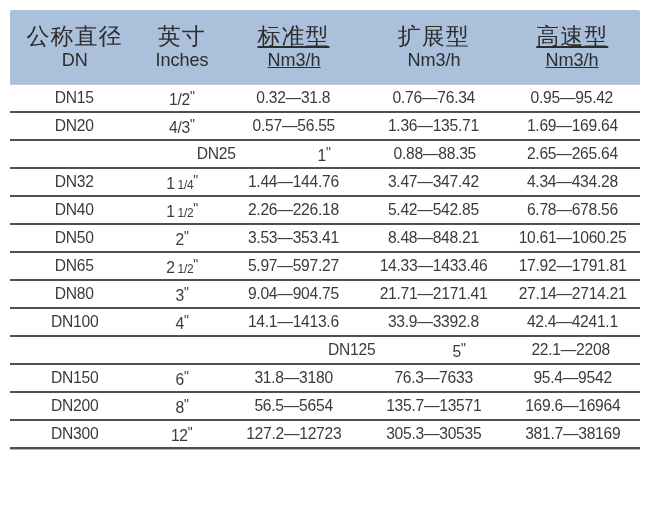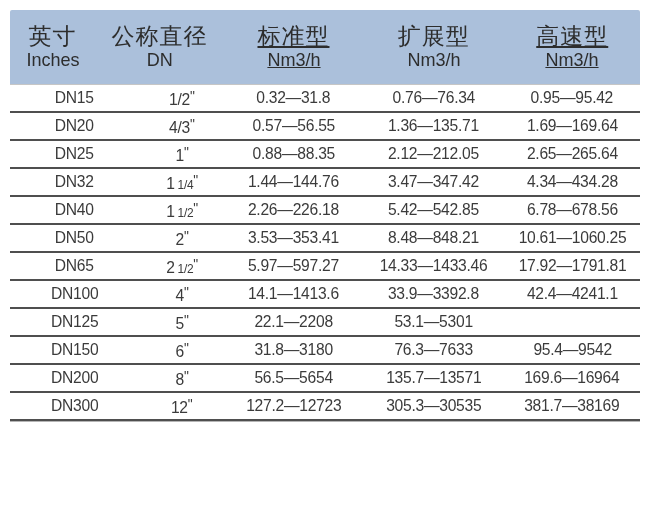--- a/index.html
+++ b/index.html
@@ -52,20 +52,21 @@
   .c4 { width: 22.5%; }
   .c5 { width: 21.5%; text-decoration: underline; }
   
   .tbody .tr {
     display: flex;
     align-items: center;
     height: 26px;
     border-bottom: 2px solid #4f4f4f;
     box-shadow: 0 1px 0 #b5b5b5;
     background: #ffffff;
+    justify-content: flex-end;
   }
   .td {
     text-align: center;
     color: #3b3b3b;
     font-size: 17px;
     white-space: nowrap;
     overflow: visible;
   }
   .td .val {
     display: inline-block;
@@ -84,28 +85,28 @@
     letter-spacing: -1px;
   }
 </style>
 </head>
 <body>
 
 <div class="page">
   <div class="spec-table">
 
     <div class="thead">
+      <div class="th c1">
+        <span class="zh">公称直径</span>
+        <span class="en">DN</span>
+      </div>
       <div class="th c2">
         <span class="zh">英寸</span>
         <span class="en">Inches</span>
       </div>
-      <div class="th c1">
-        <span class="zh">公称直径</span>
-        <span class="en">DN</span>
-      </div>
       <div class="th c3">
         <span class="zh">标准型</span>
         <span class="en">Nm3/h</span>
       </div>
       <div class="th c4">
         <span class="zh">扩展型</span>
         <span class="en">Nm3/h</span>
       </div>
       <div class="th c5">
         <span class="zh">高速型</span>
@@ -139,21 +140,20 @@
       </div>
 
       <div class="tr">
         <div class="td c1"><span class="val dn-val">DN25</span></div>
         <div class="td c2">
           <span class="val">
             <span class="in-whole">1</span><span class="in-frac"></span><span class="in-mark">"</span>
           </span>
         </div>
         <div class="td c3"><span class="val">0.88—88.35</span></div>
-        <div class="td c4"><span class="val">2.12—212.05</span></div>
         <div class="td c5"><span class="val">2.65—265.64</span></div>
       </div>
 
       <div class="tr">
         <div class="td c1"><span class="val dn-val">DN32</span></div>
         <div class="td c2">
           <span class="val">
             <span class="in-whole">1</span><span class="in-frac">1/4</span><span class="in-mark">"</span>
           </span>
         </div>
@@ -191,20 +191,31 @@
         <div class="td c2">
           <span class="val">
             <span class="in-whole">2</span><span class="in-frac">1/2</span><span class="in-mark">"</span>
           </span>
         </div>
         <div class="td c3"><span class="val">5.97—597.27</span></div>
         <div class="td c4"><span class="val">14.33—1433.46</span></div>
         <div class="td c5"><span class="val">17.92—1791.81</span></div>
       </div>
 
+      <div class="tr">
+        <div class="td c1"><span class="val dn-val">DN80</span></div>
+        <div class="td c2">
+          <span class="val">
+            <span class="in-whole">3</span><span class="in-frac"></span><span class="in-mark">"</span>
+          </span>
+        </div>
+        <div class="td c3"><span class="val">9.04—904.75</span></div>
+        <div class="td c4"><span class="val">21.71—2171.41</span></div>
+        <div class="td c5"><span class="val">27.14—2714.21</span></div>
+      </div>
 
       <div class="tr">
         <div class="td c1"><span class="val dn-val">DN100</span></div>
         <div class="td c2">
           <span class="val">
             <span class="in-whole">4</span><span class="in-frac"></span><span class="in-mark">"</span>
           </span>
         </div>
         <div class="td c3"><span class="val">14.1—1413.6</span></div>
         <div class="td c4"><span class="val">33.9—3392.8</span></div>
@@ -212,21 +223,20 @@
       </div>
 
       <div class="tr">
         <div class="td c1"><span class="val dn-val">DN125</span></div>
         <div class="td c2">
           <span class="val">
             <span class="in-whole">5</span><span class="in-frac"></span><span class="in-mark">"</span>
           </span>
         </div>
         <div class="td c3"><span class="val">22.1—2208</span></div>
-        <div class="td c4"><span class="val">53.1—5301</span></div>
       </div>
 
       <div class="tr">
         <div class="td c1"><span class="val dn-val">DN150</span></div>
         <div class="td c2">
           <span class="val">
             <span class="in-whole">6</span><span class="in-frac"></span><span class="in-mark">"</span>
           </span>
         </div>
         <div class="td c3"><span class="val">31.8—3180</span></div>

